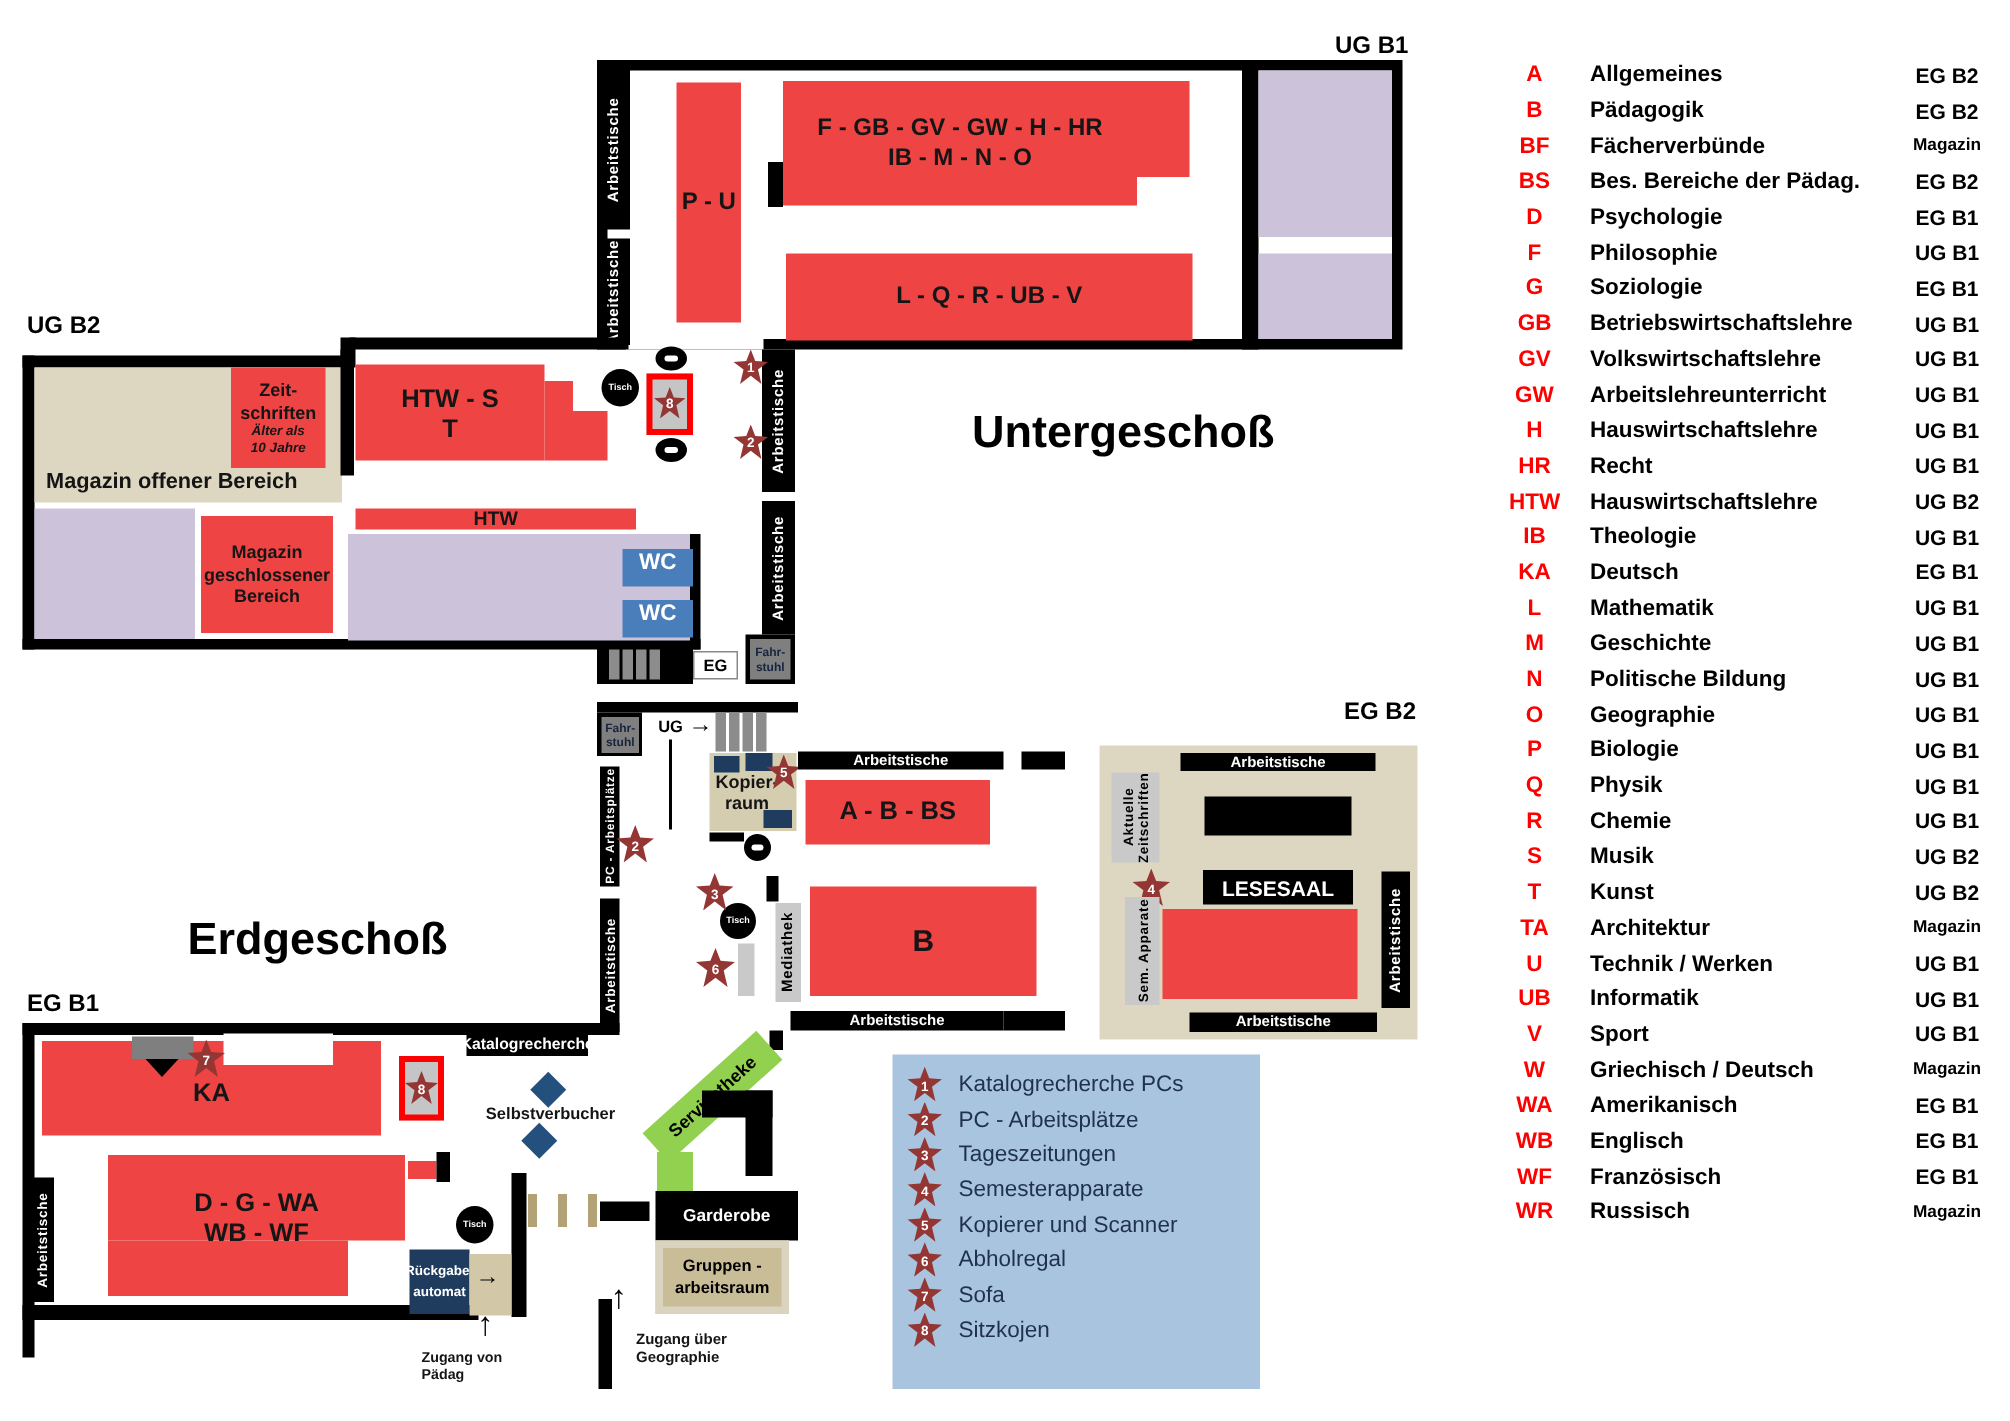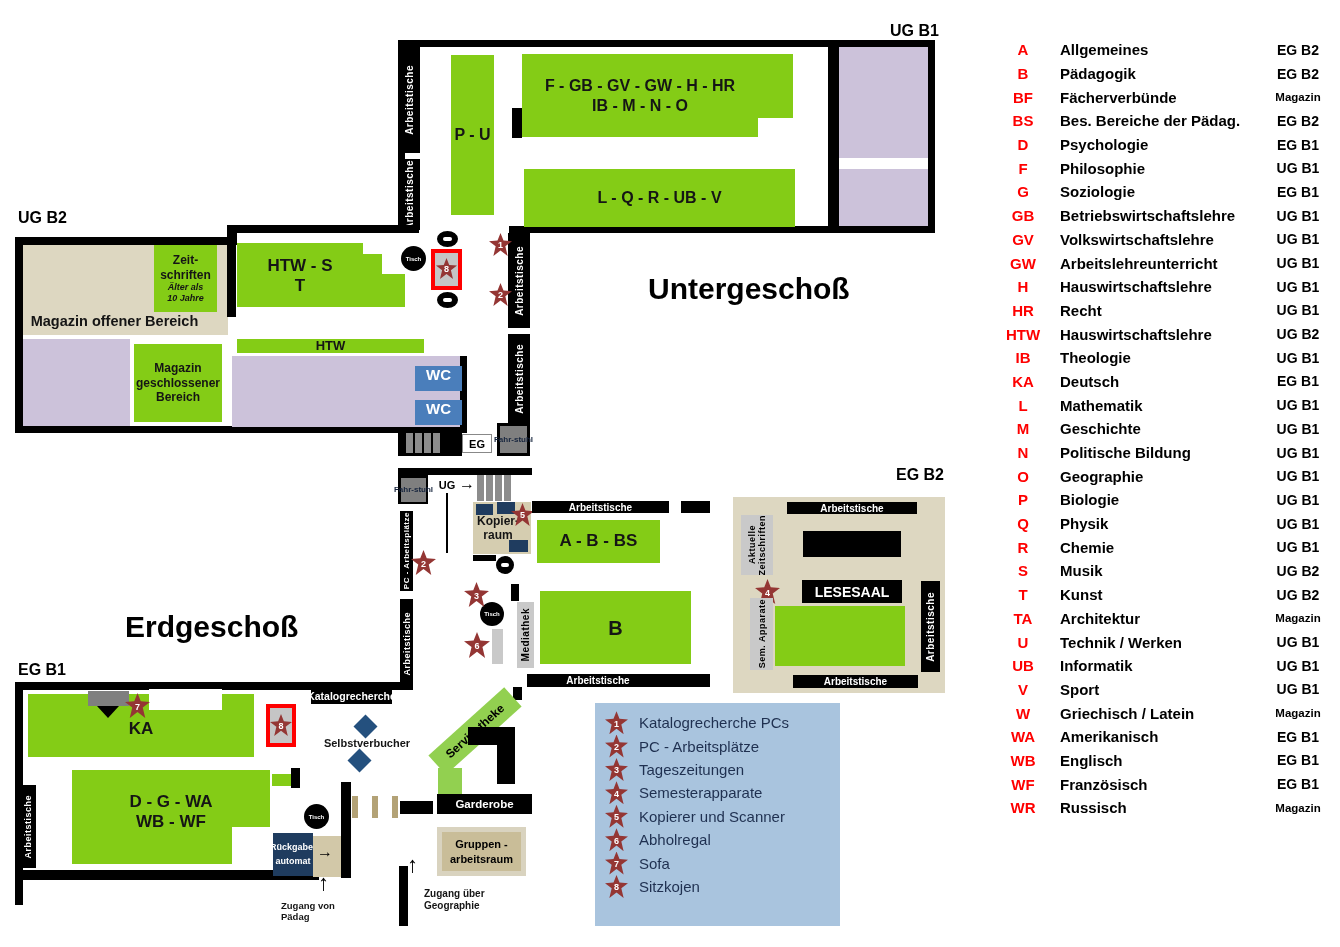--- a/index.html
+++ b/index.html
@@ -1,20 +1,20 @@
 <!DOCTYPE html>
 <html><head>
 <meta charset="utf-8">
 <style>
   html,body{margin:0;padding:0;background:#fff;}
   .canvas{position:relative;width:1340px;height:947px;background:#fff;overflow:hidden;
           font-family:"Liberation Sans",sans-serif;color:#000;}
   .abs{position:absolute;}
   .wall{position:absolute;background:#000;}
-  .room{position:absolute;background:#84cc16;color:#151515;display:flex;flex-direction:column;
+  .room{position:absolute;background:#ef4444;color:#151515;display:flex;flex-direction:column;
         align-items:center;justify-content:center;text-align:center;font-weight:bold;line-height:1.2;}
   .purple{position:absolute;background:#ccc2da;}
   .tanbg{position:absolute;background:#ddd7c1;}
   .overlay{position:absolute;display:flex;flex-direction:column;align-items:center;justify-content:center;
            text-align:center;font-weight:bold;line-height:1.2;color:#151515;}
   .vbar{position:absolute;background:#000;color:#fff;display:flex;align-items:center;justify-content:center;overflow:hidden;}
   .vtext{writing-mode:vertical-rl;transform:rotate(180deg);font-weight:bold;white-space:nowrap;letter-spacing:.5px;}
   .hbar{position:absolute;background:#000;color:#fff;font-weight:bold;display:flex;align-items:center;justify-content:center;}
   .graybar{position:absolute;background:#c9c9c9;display:flex;align-items:center;justify-content:center;overflow:hidden;}
   .star{position:absolute;}
@@ -46,21 +46,21 @@
   .legend-label{padding-left:11px;font-size:15px;color:#1f3050;}
   
   .subjects{position:absolute;left:1000px;top:38px;width:338px;}
   .subj-row{display:flex;align-items:center;height:23.7px;}
   .subj-code{width:46px;text-align:center;color:#fe0000;font-weight:bold;font-size:15px;}
   .subj-name{flex:1;padding-left:14px;font-weight:bold;font-size:15px;color:#000;}
   .subj-loc{width:80px;text-align:center;font-weight:bold;font-size:14px;color:#000;}
   .loc-small{font-size:11.5px;}
   .stairbar{position:absolute;background:#8c8c8c;}
   .fahr{position:absolute;background:#7f7f7f;color:#16243d;font-weight:bold;font-size:8px;
-    display:flex;flex-direction:row;align-items:center;justify-content:center;line-height:1.15;}
+    display:flex;flex-direction:column;align-items:center;justify-content:center;line-height:1.15;}
 </style>
 </head>
 <body>
 
 <div class="canvas">
 
   <div class="flabel" style="left:890px;top:22px;">UG B1</div>
   <div class="abs" style="left:398px;top:40px;width:537px;height:193px;border:7px solid #000;box-sizing:border-box;background:#fff;"></div>
   <div class="abs" style="left:419px;top:226px;width:90px;height:7px;background:#fff;"></div>
   <div class="vbar" style="left:398px;top:46px;width:22px;height:107px;">
@@ -336,21 +336,21 @@
   <div class="abs" style="left:352px;top:796px;width:6px;height:22px;background:#b3a276;"></div>
   <div class="abs" style="left:372px;top:796px;width:6px;height:22px;background:#b3a276;"></div>
   <div class="abs" style="left:392px;top:796px;width:6px;height:22px;background:#b3a276;"></div>
   <div class="wall" style="left:400px;top:801px;width:33px;height:13px;"></div>
   <div class="abs" style="left:424px;top:718px;width:102px;height:26px;background:#92d050;transform:rotate(-42deg);display:flex;align-items:center;justify-content:center;font-weight:bold;font-size:12px;">
       <span>Servicetheke</span>
     </div>
   <div class="abs" style="left:438px;top:768px;width:24px;height:32px;background:#92d050;"></div>
   <div class="wall" style="left:468px;top:727px;width:47px;height:18px;"></div>
   <div class="wall" style="left:497px;top:727px;width:18px;height:57px;"></div>
-  <div class="hbar" style="left:437px;top:794px;width:95px;height:20px;font-size:11.5px;">
+  <div class="hbar" style="left:437px;top:794px;width:95px;height:33px;font-size:11.5px;">
       <span>Garderobe</span>
     </div>
   <div class="abs" style="left:437px;top:827px;width:89px;height:49px;background:#c9bd98;border:5px solid #d9d3bf;box-sizing:border-box;display:flex;flex-direction:column;align-items:center;justify-content:center;font-weight:bold;font-size:11px;line-height:1.3;">
     <span>Gruppen -</span>
     <span>arbeitsraum</span>
   </div>
   <div class="arrow" style="left:407px;top:852px;font-size:22px;">↑</div>
   <div class="wall" style="left:399px;top:866px;width:9px;height:60px;"></div>
   <div class="overlay" style="left:424px;top:886px;width:80px;height:28px;font-size:10px;align-items:flex-start;">
     <span>Zugang über</span>
@@ -556,21 +556,21 @@
         <span class="subj-name">Informatik</span>
         <span class="subj-loc">UG B1</span>
       </div>
       <div class="subj-row">
         <span class="subj-code">V</span>
         <span class="subj-name">Sport</span>
         <span class="subj-loc">UG B1</span>
       </div>
       <div class="subj-row">
         <span class="subj-code">W</span>
-        <span class="subj-name">Griechisch / Latein</span>
+        <span class="subj-name">Griechisch / Deutsch</span>
         <span class="subj-loc loc-small">Magazin</span>
       </div>
       <div class="subj-row">
         <span class="subj-code">WA</span>
         <span class="subj-name">Amerikanisch</span>
         <span class="subj-loc">EG B1</span>
       </div>
       <div class="subj-row">
         <span class="subj-code">WB</span>
         <span class="subj-name">Englisch</span>

